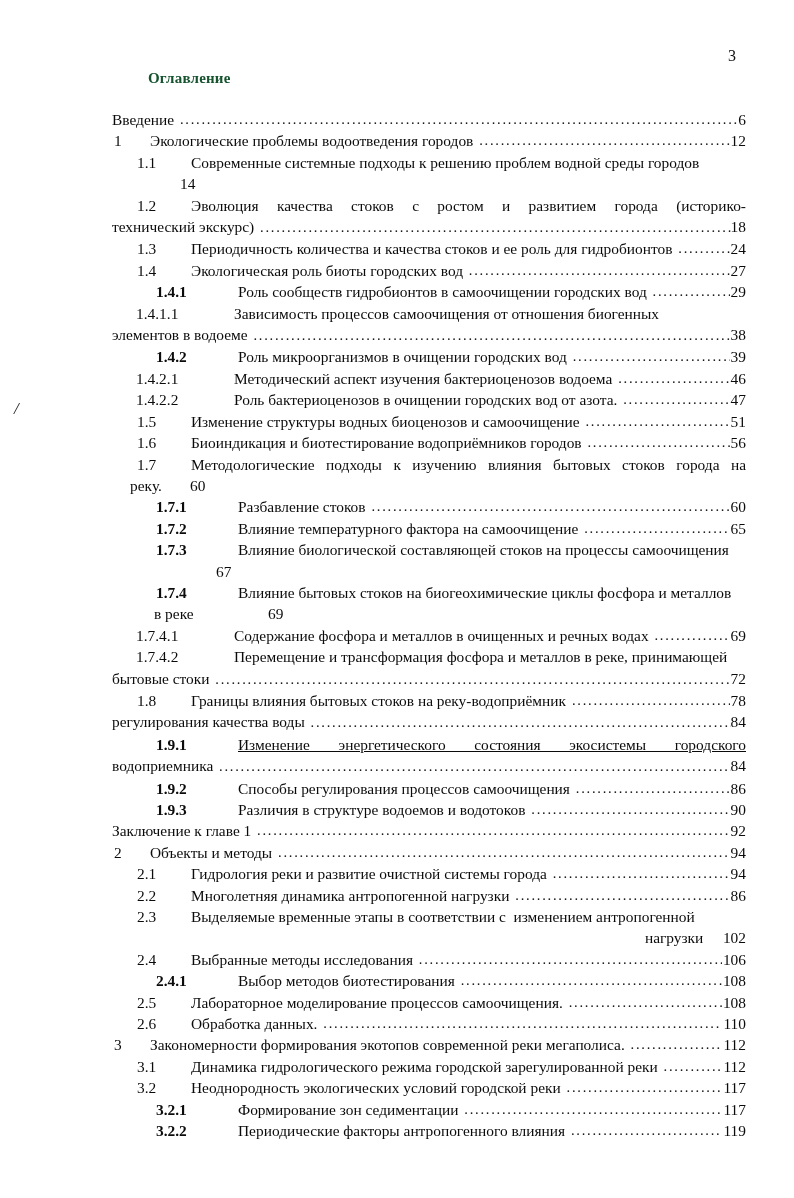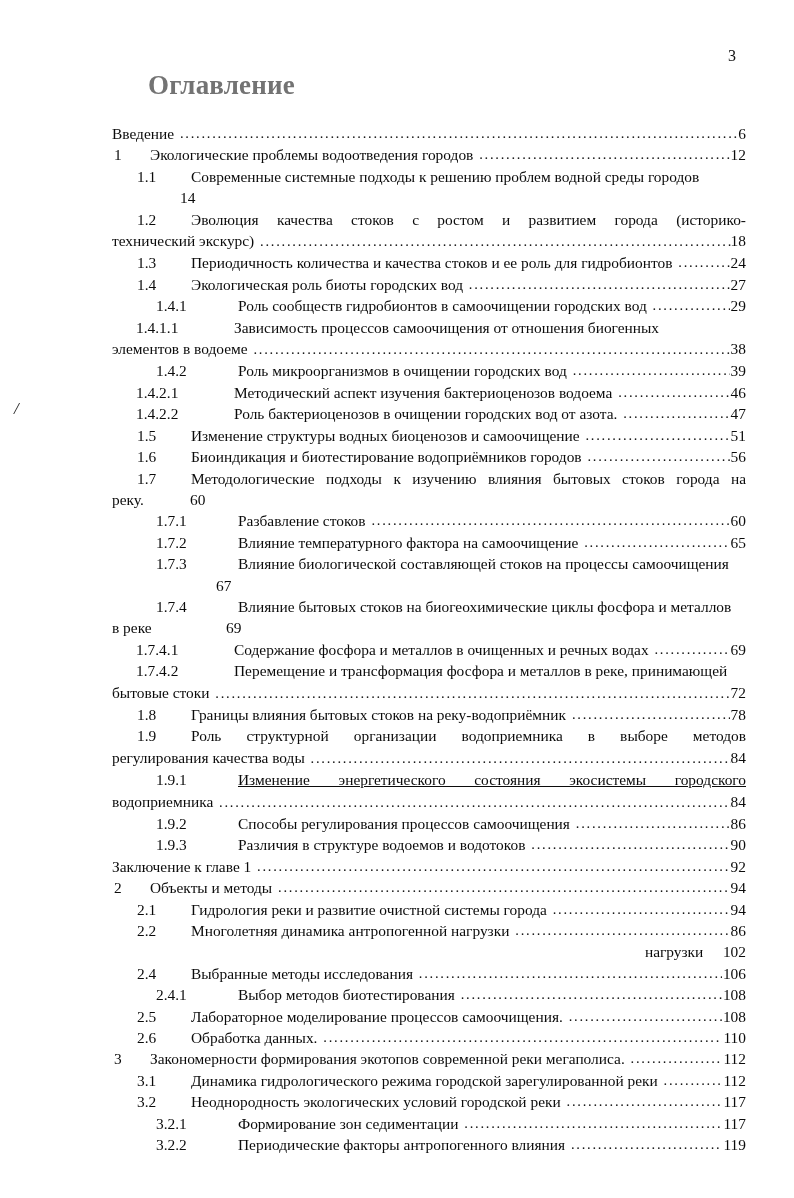--- a/index.html
+++ b/index.html
@@ -39,25 +39,25 @@
     line-height: 18px;
     user-select: none;
   }
   .content {
     position: absolute;
     left: 112px;
     top: 70px;
     width: 634px;
   }
   .toc-title {
-    font-size: 27px;
+    font-size: 15px;
     font-weight: bold;
     letter-spacing: 0.2px;
     margin: 0 0 22px 36px;
-    color: #737373;
+    color: #14532d;
   }
   .toc {
     font-size: 15.4px;
     line-height: 21.4px;
     color: #0b0b0b;
   }
   
   .entry {
     position: relative;
     margin: 0;
@@ -94,21 +94,21 @@
   }
   .line .pgnum {
     flex: 0 0 auto;
     padding-left: 1px;
   }
   .line.nodots .leader { visibility: hidden; }
 
   
   .lvl1 .num { width: 36px; padding-left: 2px; }
   .lvl2 .num { width: 54px; padding-left: 25px; }
-  .lvl3 .num { width: 82px; padding-left: 44px; }
+  .lvl3 .num { width: 82px; padding-left: 44px; font-weight: bold; }
   .lvl4 .num { width: 98px; padding-left: 24px; }
   .lvl0 .num { width: 0px; }
 
   
   .cont {
     display: flex;
     align-items: baseline;
     width: 100%;
   }
   .cont .pre {
@@ -252,21 +252,21 @@
             <span class="txt">Биоиндикация и биотестирование водоприёмников городов </span>
             <span class="leader">............................................................................................................................................................................................................................................................................................................</span>
             <span class="pgnum">56</span>
           </div>
         </div>
         <div class="entry">
           <div class="line lvl2 nodots">
             <span class="num">1.7</span>
             <span class="txt" style="white-space: normal; flex: 1 1 auto; text-align: justify; text-align-last: justify;">Методологические подходы к изучению влияния бытовых стоков города на</span>
           </div>
-          <div class="cont nodots indent-0" style="position: relative;">
+          <div class="cont nodots indent-0" style="position: relative; text-align: center;">
             <span class="pre" style="display: inline-block; min-width: 68px;">реку.</span>
             <span class="pre" style="display: inline-block; min-width: 10px;"></span>
             <span class="pre">60</span>
           </div>
         </div>
         <div class="entry">
           <div class="line lvl3">
             <span class="num">1.7.1</span>
             <span class="txt">Разбавление стоков </span>
             <span class="leader">............................................................................................................................................................................................................................................................................................................</span>
@@ -290,21 +290,21 @@
           <div class="cont nodots" style="padding-left: 104px;">
             <span class="pre">67</span>
           </div>
         </div>
         <div class="entry">
           <div class="line lvl3 nodots">
             <span class="num">1.7.4</span>
             <span class="txt">Влияние бытовых стоков на биогеохимические циклы фосфора и металлов</span>
             <span class="leader"></span>
           </div>
-          <div class="cont nodots indent-0" style="position: relative;">
+          <div class="cont nodots indent-0" style="position: relative; margin-left: 42px;">
             <span class="pre" style="display: inline-block; min-width: 104px;">в реке</span>
             <span class="pre" style="display: inline-block; min-width: 10px;"></span>
             <span class="pre">69</span>
           </div>
         </div>
         <div class="entry">
           <div class="line lvl4">
             <span class="num">1.7.4.1</span>
             <span class="txt">Содержание фосфора и металлов в очищенных и речных водах </span>
             <span class="leader">............................................................................................................................................................................................................................................................................................................</span>
@@ -325,24 +325,20 @@
         </div>
         <div class="entry">
           <div class="line lvl2">
             <span class="num">1.8</span>
             <span class="txt">Границы влияния бытовых стоков на реку-водоприёмник </span>
             <span class="leader">............................................................................................................................................................................................................................................................................................................</span>
             <span class="pgnum">78</span>
           </div>
         </div>
         <div class="entry">
-          <div class="line lvl2 nodots">
-            <span class="num">1.9</span>
-            <span class="txt" style="white-space: normal; flex: 1 1 auto; text-align: justify; text-align-last: justify;">Роль структурной организации водоприемника в выборе методов</span>
-          </div>
           <div class="cont indent-0">
             <span class="pre">регулирования качества воды </span>
             <span class="leader">............................................................................................................................................................................................................................................................................................................</span>
             <span class="pgnum">84</span>
           </div>
         </div>
         <div class="entry">
           <div class="line lvl3 nodots">
             <span class="num">1.9.1</span>
             <span class="txt" style="white-space: normal; flex: 1 1 auto; text-align: justify; text-align-last: justify; text-decoration: underline;">Изменение энергетического состояния экосистемы городского</span>
@@ -395,20 +391,25 @@
         </div>
         <div class="entry">
           <div class="line lvl2">
             <span class="num">2.2</span>
             <span class="txt">Многолетняя динамика антропогенной нагрузки </span>
             <span class="leader">............................................................................................................................................................................................................................................................................................................</span>
             <span class="pgnum">86</span>
           </div>
         </div>
         <div class="entry">
+          <div class="line lvl2 nodots">
+            <span class="num">2.3</span>
+            <span class="txt">Выделяемые временные этапы в соответствии с  изменением антропогенной</span>
+            <span class="leader"></span>
+          </div>
           <div class="cont nodots indent-0" style="position: relative; justify-content: flex-end;">
             <span class="pre" style="display: inline-block; min-width: 68px;">нагрузки</span>
             <span class="pre" style="display: inline-block; min-width: 10px;"></span>
             <span class="pre">102</span>
           </div>
         </div>
         <div class="entry">
           <div class="line lvl2">
             <span class="num">2.4</span>
             <span class="txt">Выбранные методы исследования </span>

